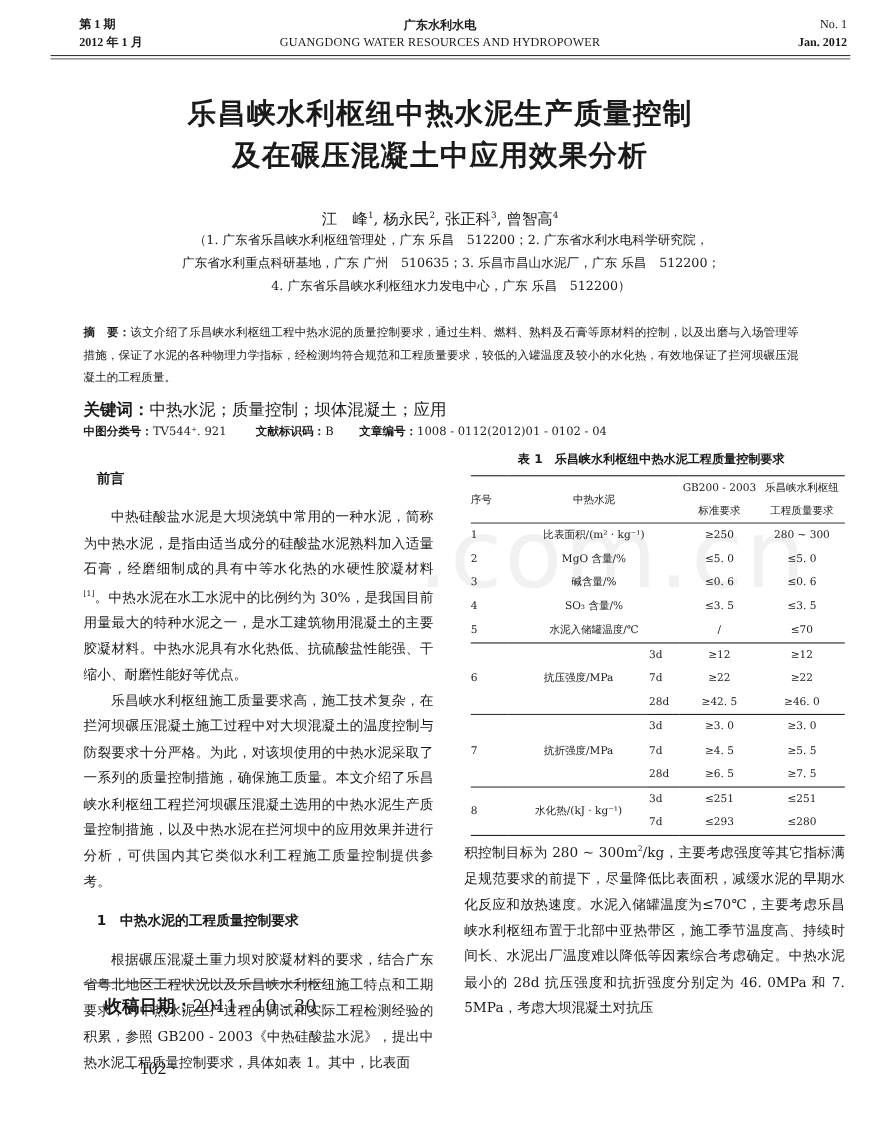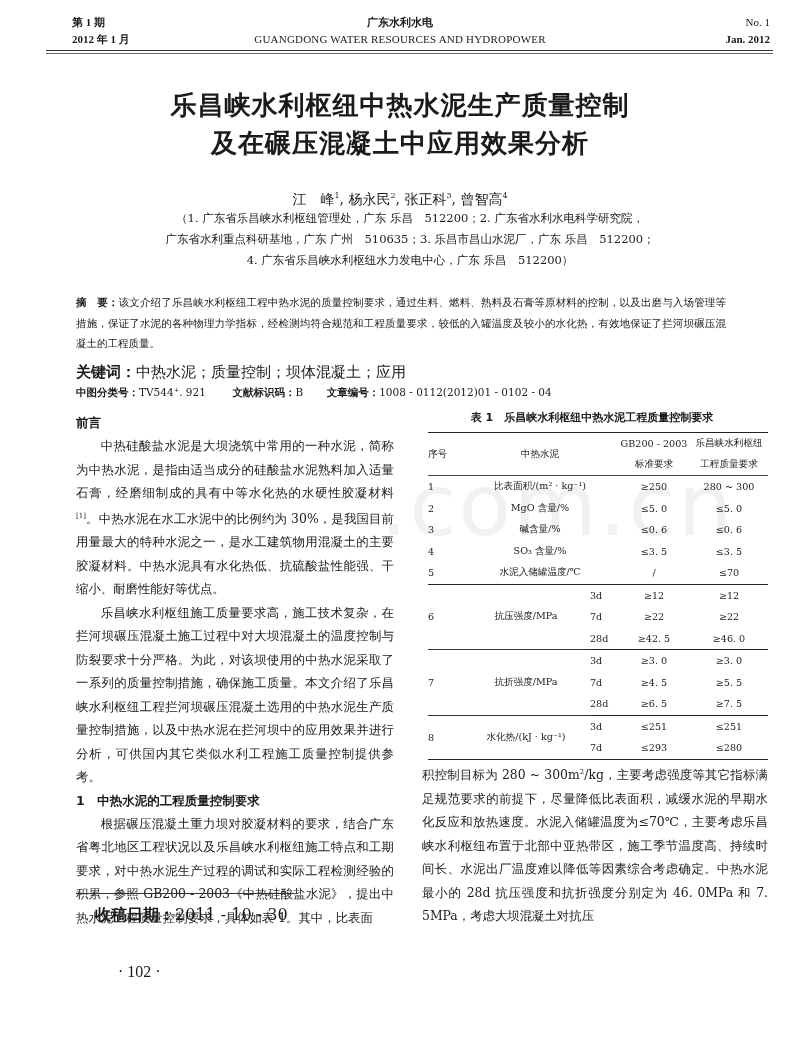--- a/index.html
+++ b/index.html
@@ -13,37 +13,37 @@
   .hdr-center { left: 0; width: 800px; top: 14px; text-align: center; font-size: 11px; line-height: 17px; }
   .hdr-center .cn { font-weight: bold; font-size: 11px; }
   .hdr-center .en { font-family: "Liberation Serif", serif; font-size: 11px; letter-spacing: 0.2px; }
   .hdr-right2 { left: 690px; width: 80px; top: 14px; text-align: right; font-size: 11px; line-height: 17px;
                 font-family: "Liberation Serif", serif; }
   .hdr-rule { left: 46px; width: 727px; top: 50px; height: 0; border-top: 1.5px solid #333; }
   .hdr-rule2 { left: 46px; width: 727px; top: 53px; height: 0; border-top: 0.8px solid #666; }
 
   
   .title { left: 0; width: 800px; top: 86px; text-align: center; font-size: 26px; line-height: 38px;
-           font-weight: bold; letter-spacing: 1px; font-family: Liberation Sans, sans-serif; }
+           font-weight: bold; letter-spacing: 1px; font-family: Liberation Mono, monospace; }
 
   
   .authors { left: 0; width: 800px; top: 186px; text-align: center; font-size: 14px; line-height: 20px; }
   .authors sup { font-size: 8px; }
   .affil { left: 120px; width: 580px; top: 208px; text-align: center; font-size: 11.5px; line-height: 21px; }
 
   
   .abstract { left: 76px; width: 650px; top: 292px; font-size: 10.5px; line-height: 20.5px; text-align: justify; }
   .abstract b { font-family: "DejaVu Sans", sans-serif; font-weight: bold; }
   .meta-line { left: 76px; top: 362px; font-size: 15px; line-height: 20px; }
   .meta-line2 { left: 76px; top: 382px; font-size: 10.5px; line-height: 20px; white-space: pre; }
   .meta-line b, .meta-line2 b { font-family: "DejaVu Sans", sans-serif; font-weight: bold; }
 
   
   .col-left { left: 76px; width: 318px; top: 411px; font-size: 12.4px; line-height: 23.5px; text-align: justify; }
-  .col-left h3 { margin: 0; font-size: 12.5px; line-height: 23px; font-family: "DejaVu Sans", sans-serif; font-weight: bold; }
+  .col-left h3 { margin: 12px; font-size: 12.5px; line-height: 23px; font-family: "DejaVu Sans", sans-serif; font-weight: bold; }
   .col-left p { margin: 0; text-indent: 2em; }
   .col-left sup { font-size: 7px; }
 
   
   .tbl-caption { left: 422px; width: 340px; top: 409px; text-align: center; font-size: 11px; font-weight: bold;
                  font-family: "DejaVu Sans", sans-serif; line-height: 18px; }
   .tbl { left: 428px; width: 340px; top: 432px; border-collapse: collapse; font-size: 9.6px; }
   .tbl td, .tbl th { padding: 0; height: 21.5px; text-align: center; font-weight: normal; white-space: nowrap; }
   .tbl thead th { height: 21px; }
   .tbl .top-rule td, .tbl .top-rule th { border-top: 1.4px solid #222; }

